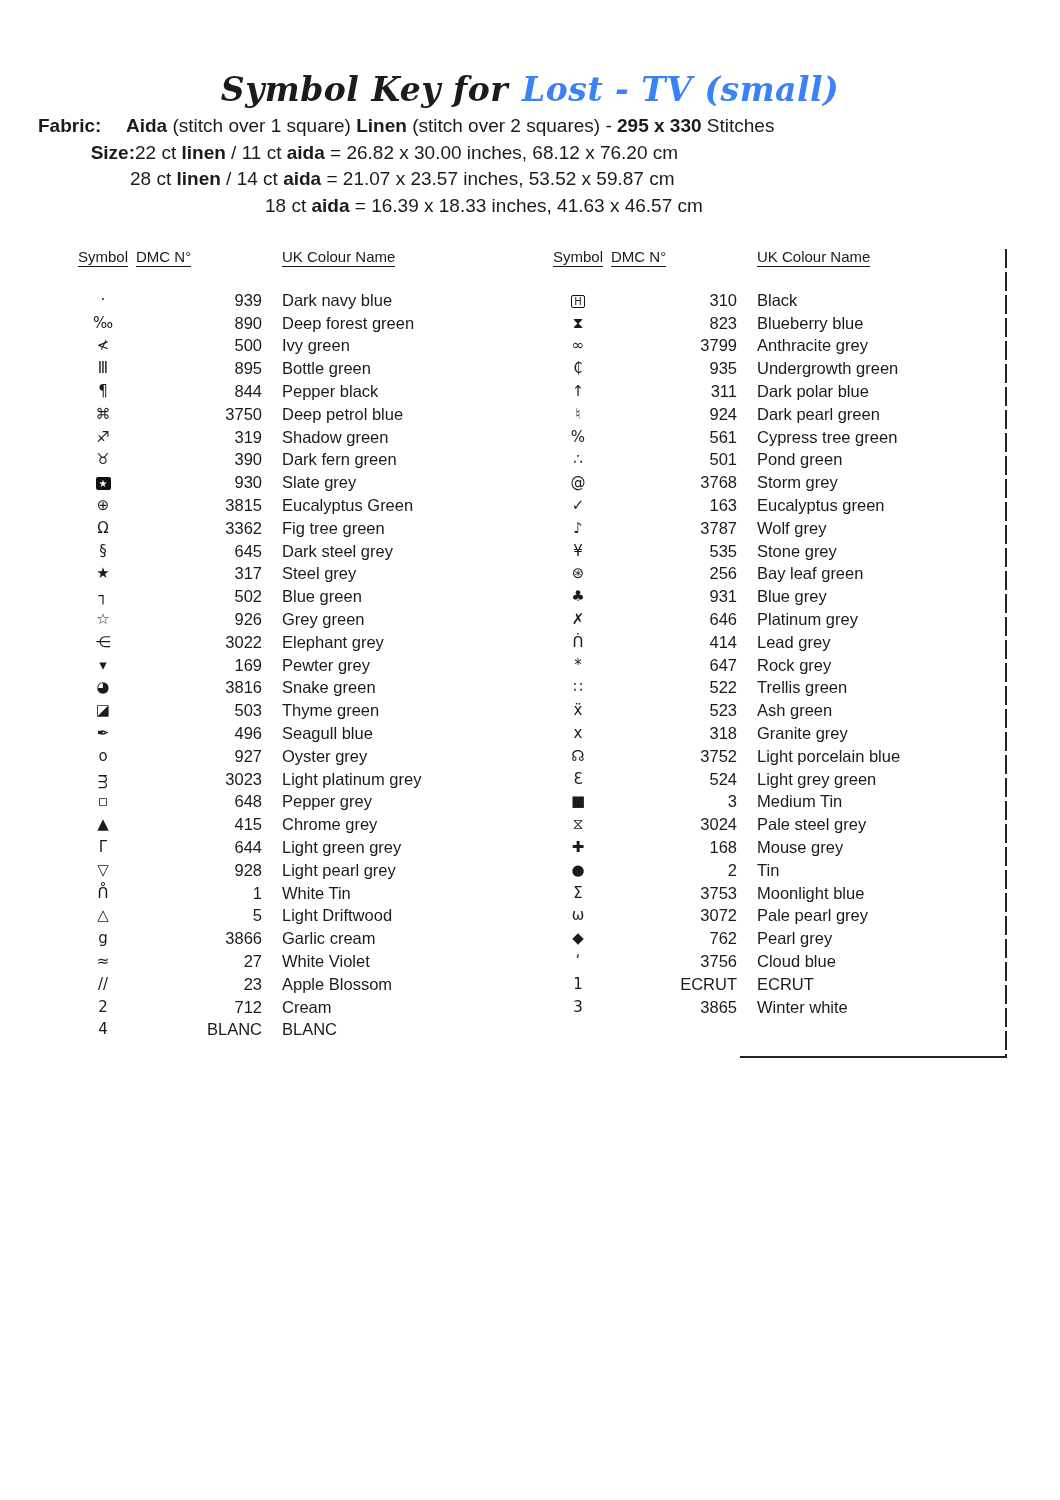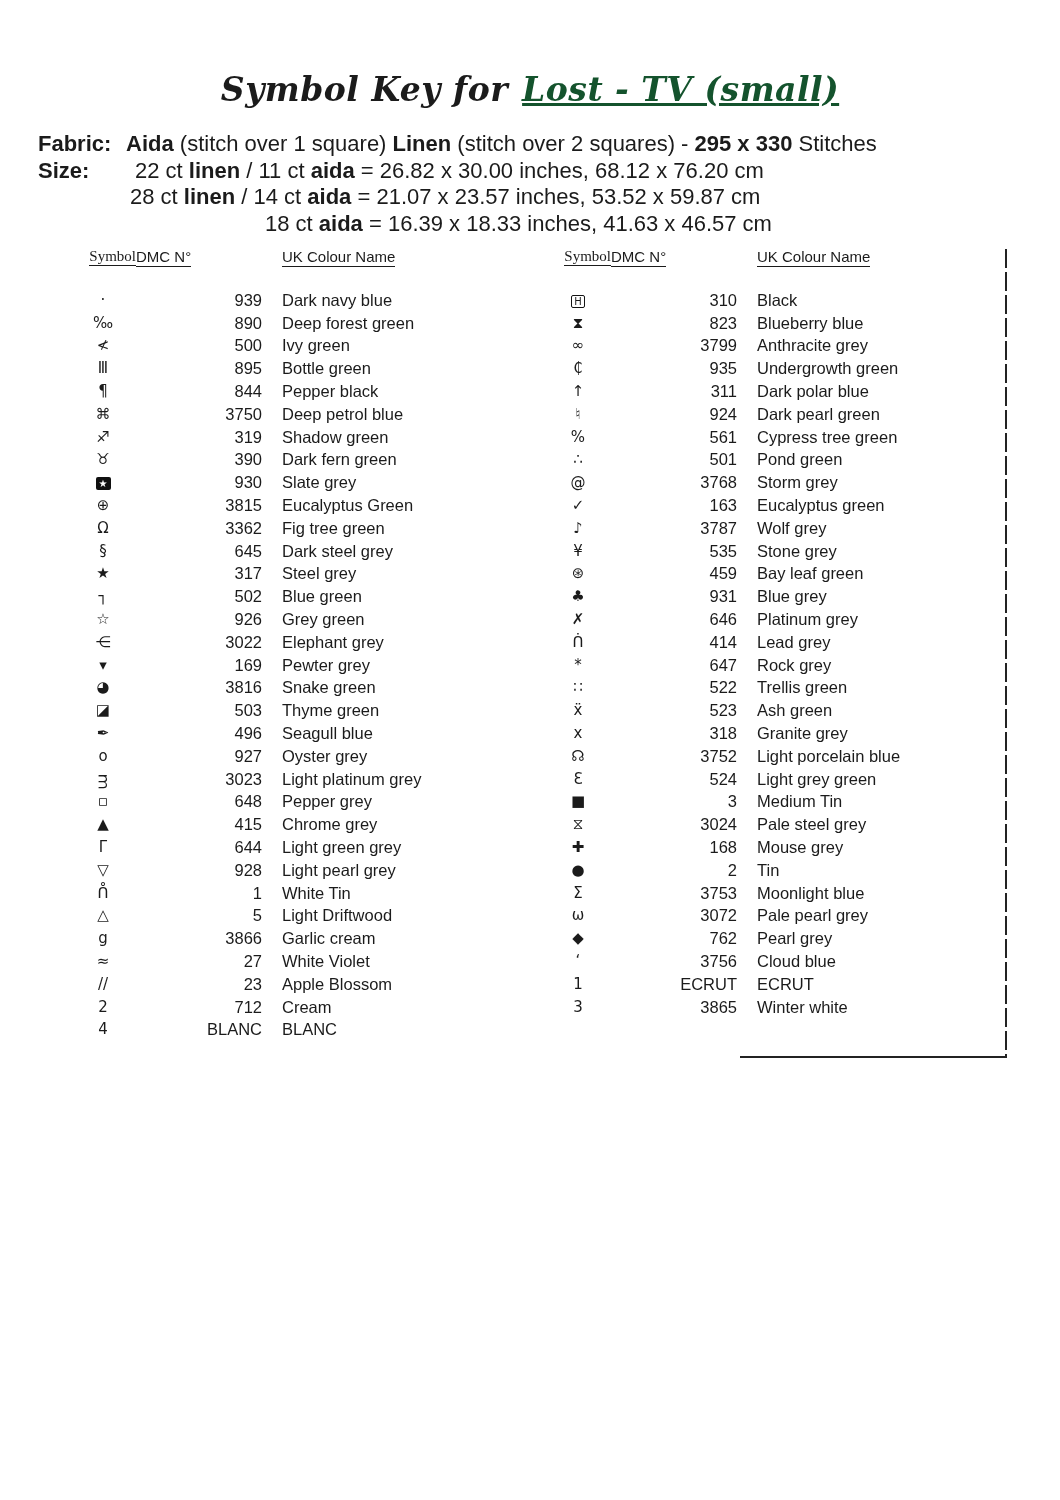--- a/index.html
+++ b/index.html
@@ -7,35 +7,35 @@
        font-family:"Liberation Sans",sans-serif;color:#1b1b1b;}
   .page{position:absolute;inset:0;background:#fff;}
 
   
   .title{position:absolute;top:70px;left:0;width:100%;text-align:center;
          font-family:"DejaVu Serif",serif;font-style:italic;font-weight:bold;
          font-size:33px;letter-spacing:.5px;white-space:nowrap;}
   .title .subject{margin-left:14px;}
 
   
-  .meta{position:absolute;left:38px;top:113px;font-size:22px;line-height:26.6px;white-space:nowrap;margin-top:18px;}
+  .meta{position:absolute;left:38px;top:113px;font-size:19px;line-height:26.6px;white-space:nowrap;}
   .meta .lbl{font-weight:bold;display:inline-block;}
   .fabric-lbl{width:88px;}
-  .size-lbl{width:97px;}
+  .size-lbl{width:97px;text-align:right;}
   .size-line .content{display:inline-block;}
   .indent-2{margin-left:92px;}
   .indent-3{margin-left:227px;text-align:right;}
   .indent-4{margin-left:230px;}
 
   
   .key-table{position:absolute;top:248px;left:0;width:1060px;height:812px;}
   .thead{position:absolute;top:0;display:flex;font-size:15px;}
   .thead-left{left:70px;}
   .thead-right{left:545px;}
-  .h-sym{width:66px;text-align:right;font-family:Liberation Serif, serif;}
+  .h-sym{width:66px;text-align:center;}
   .h-dmc{width:126px;text-align:left;}
   .h-name{padding-left:20px;}
   .thead span u{text-decoration:none;border-bottom:1.6px solid #1b1b1b;padding-bottom:1px;}
 
   .rows{position:absolute;top:41px;}
   .rows-left{left:70px;width:440px;}
   .rows-right{left:545px;width:450px;}
   .trow{display:flex;height:22.8px;align-items:center;}
   .c-sym{width:66px;text-align:center;font-family:"DejaVu Sans",sans-serif;
          font-size:15px;line-height:1;}
@@ -51,21 +51,21 @@
   .vline{position:absolute;left:1005px;top:249px;width:2px;height:808px;
          background:repeating-linear-gradient(to bottom,#232323 0 19px,transparent 19px 23px);}
   .bline{position:absolute;left:740px;top:1056px;width:267px;height:2px;background:#232323;}
 </style>
 </head>
 <body>
 
 <div class="page">
 
   <div class="title">
-    <span>Symbol Key for</span><span class="subject" style="color: #14532d; text-decoration: underline;">Lost - TV (small)</span>
+    <span>Symbol Key for</span><span class="subject" style="color: #3b82f6;">Lost - TV (small)</span>
   </div>
 
   <div class="meta">
     <div class="meta-line">
       <span class="lbl fabric-lbl">Fabric:</span><span class="content" id="fabric-segs"><span style="font-weight: bold;">Aida</span><span>  (stitch over 1 square)   </span><span style="font-weight: bold;">Linen</span><span>  (stitch over 2 squares) -  </span><span style="font-weight: bold;">295 x 330</span><span> Stitches</span></span>
     </div>
     <div id="size-lines">
         <div class="meta-line size-line"><span class="lbl size-lbl">Size:</span><span class="content"><span>22 ct </span><span style="font-weight: bold;">linen</span><span> / 11 ct </span><span style="font-weight: bold;">aida</span><span> = 26.82 x 30.00 inches, 68.12 x 76.20 cm</span></span></div>
         <div class="meta-line size-line"><span class="content indent-2"><span>28 ct </span><span style="font-weight: bold;">linen</span><span> / 14 ct </span><span style="font-weight: bold;">aida</span><span> = 21.07 x 23.57 inches, 53.52 x 59.87 cm</span></span></div>
         <div class="meta-line size-line"><span class="content indent-3"><span>18 ct </span><span style="font-weight: bold;">aida</span><span>  = 16.39 x 18.33 inches, 41.63 x 46.57 cm</span></span></div>
@@ -306,21 +306,21 @@
           <span class="c-dmc">3787</span>
           <span class="c-name">Wolf grey</span>
         </div>
         <div class="trow">
           <span class="c-sym">¥</span>
           <span class="c-dmc">535</span>
           <span class="c-name">Stone grey</span>
         </div>
         <div class="trow">
           <span class="c-sym">⊛</span>
-          <span class="c-dmc">459</span>
+          <span class="c-dmc">256</span>
           <span class="c-name">Bay leaf green</span>
         </div>
         <div class="trow">
           <span class="c-sym">♣</span>
           <span class="c-dmc">931</span>
           <span class="c-name">Blue grey</span>
         </div>
         <div class="trow">
           <span class="c-sym">✗</span>
           <span class="c-dmc">646</span>

